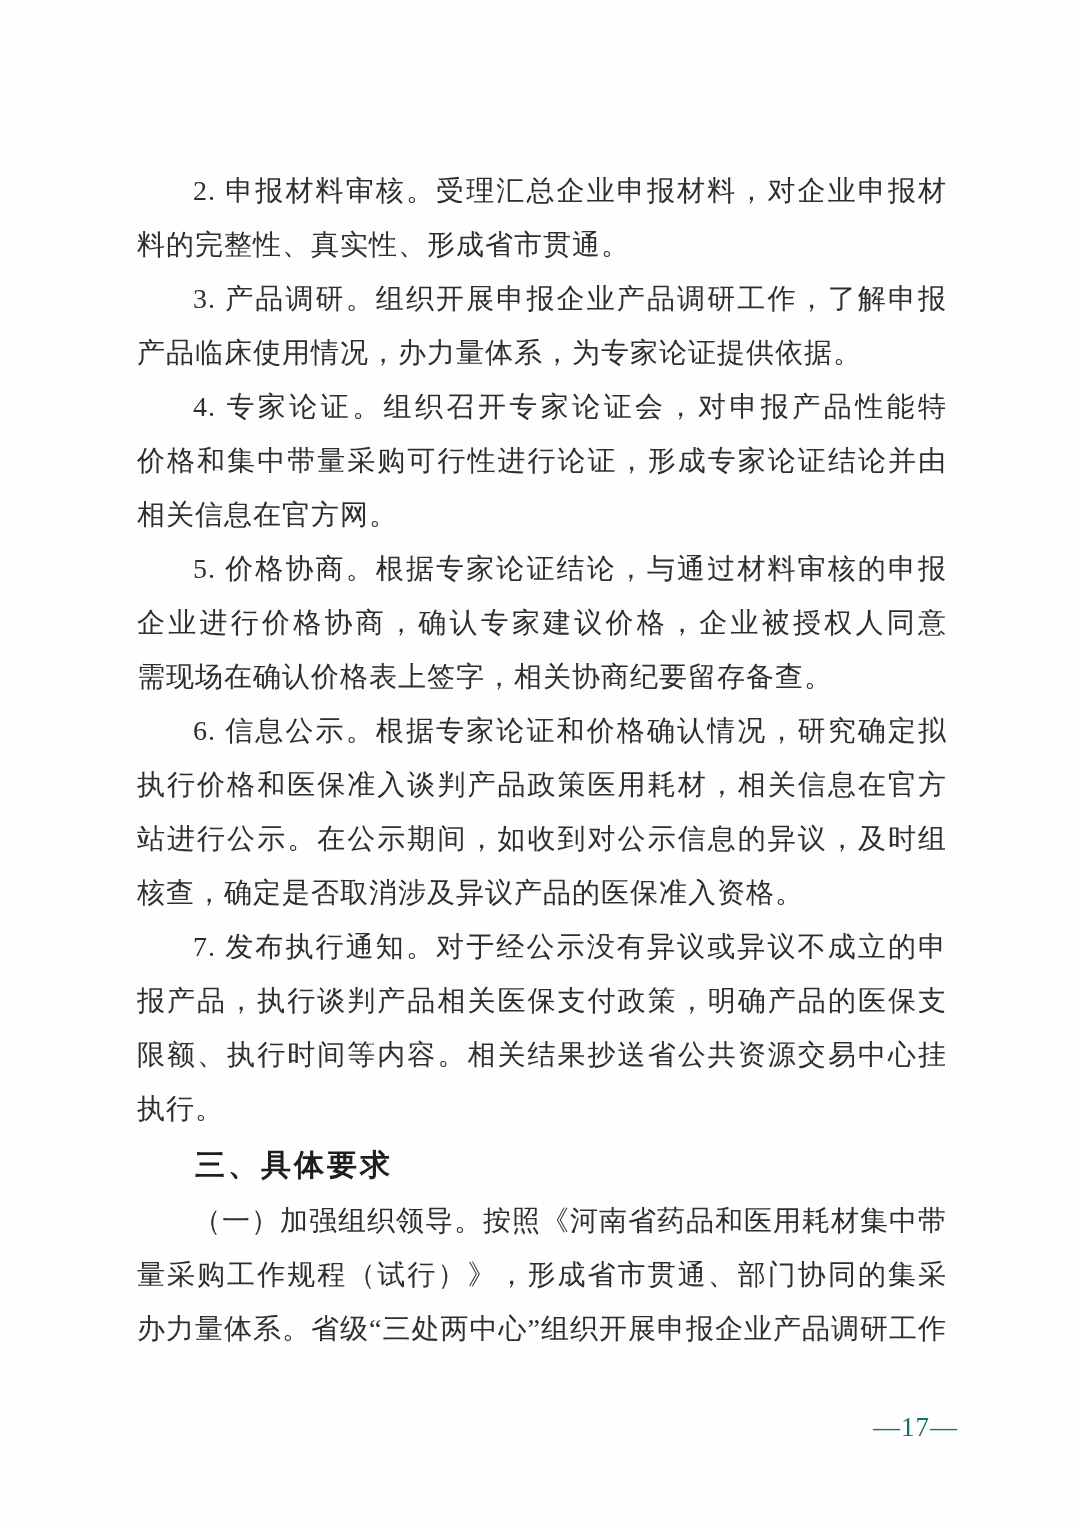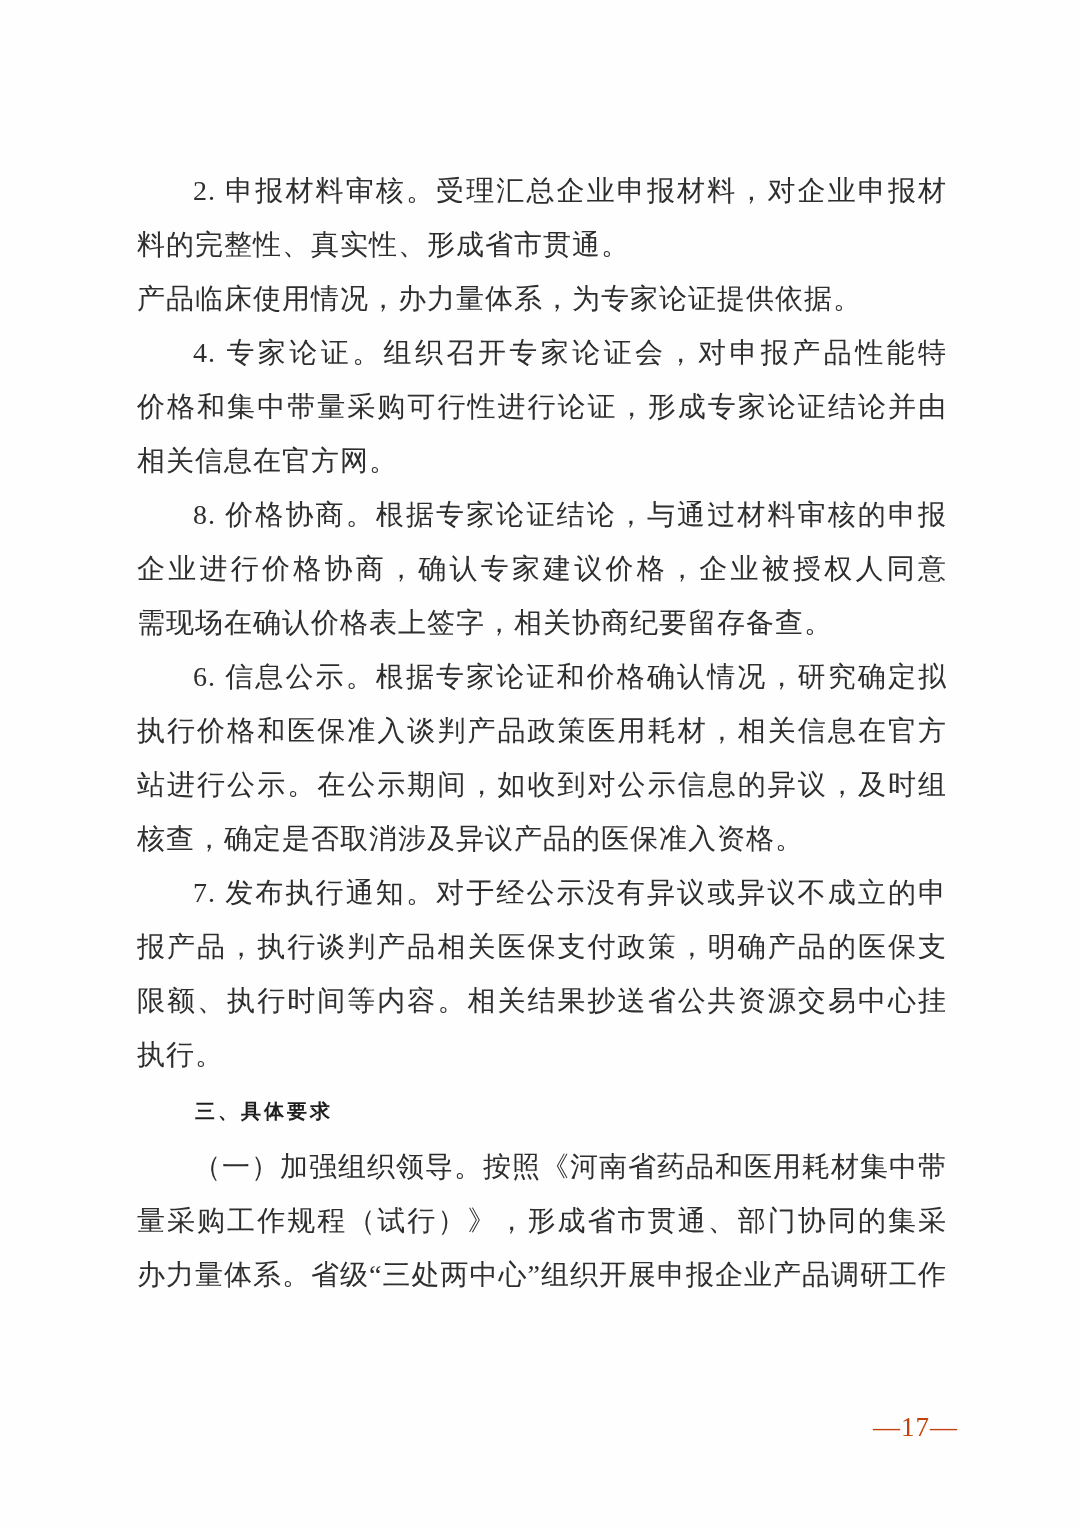--- a/index.html
+++ b/index.html
@@ -39,58 +39,59 @@
   }
   .indent {
     padding-left: 56px;
   }
   .heading-line {
     height: 58px;
     line-height: 58px;
     padding-left: 58px;
     font-family: "Liberation Sans", "DejaVu Sans", sans-serif;
     font-weight: bold;
-    font-size: 20px;
+    font-size: 30px;
     letter-spacing: 3px;
     color: #1e1e1e;
   }
   .page-number {
     position: absolute;
     right: 122px;
     top: 1412px;
     font-size: 27px;
     letter-spacing: 1px;
-    color: #c2410c;
+    color: #0f766e;
     font-family: "Liberation Serif", "DejaVu Serif", serif;
   }
 </style>
 </head>
 <body>
 
 <div class="page">
 
   <div class="doc-body">
 
     <div>
       <div class="line fill indent">2. 申报材料审核。受理汇总企业申报材料，对企业申报材</div>
       <div class="line">料的完整性、真实性、形成省市贯通。</div>
     </div>
 
     <div>
+      <div class="line fill indent">3. 产品调研。组织开展申报企业产品调研工作，了解申报</div>
       <div class="line">产品临床使用情况，办力量体系，为专家论证提供依据。</div>
     </div>
 
     <div>
       <div class="line fill indent">4. 专家论证。组织召开专家论证会，对申报产品性能特征、</div>
       <div class="line fill">价格和集中带量采购可行性进行论证，形成专家论证结论并由全</div>
       <div class="line">相关信息在官方网。</div>
     </div>
 
     <div>
-      <div class="line fill indent">8. 价格协商。根据专家论证结论，与通过材料审核的申报</div>
+      <div class="line fill indent">5. 价格协商。根据专家论证结论，与通过材料审核的申报</div>
       <div class="line fill">企业进行价格协商，确认专家建议价格，企业被授权人同意后，</div>
       <div class="line">需现场在确认价格表上签字，相关协商纪要留存备查。</div>
     </div>
 
     <div>
       <div class="line fill indent">6. 信息公示。根据专家论证和价格确认情况，研究确定拟</div>
       <div class="line fill">执行价格和医保准入谈判产品政策医用耗材，相关信息在官方网</div>
       <div class="line fill">站进行公示。在公示期间，如收到对公示信息的异议，及时组织</div>
       <div class="line">核查，确定是否取消涉及异议产品的医保准入资格。</div>
     </div>

